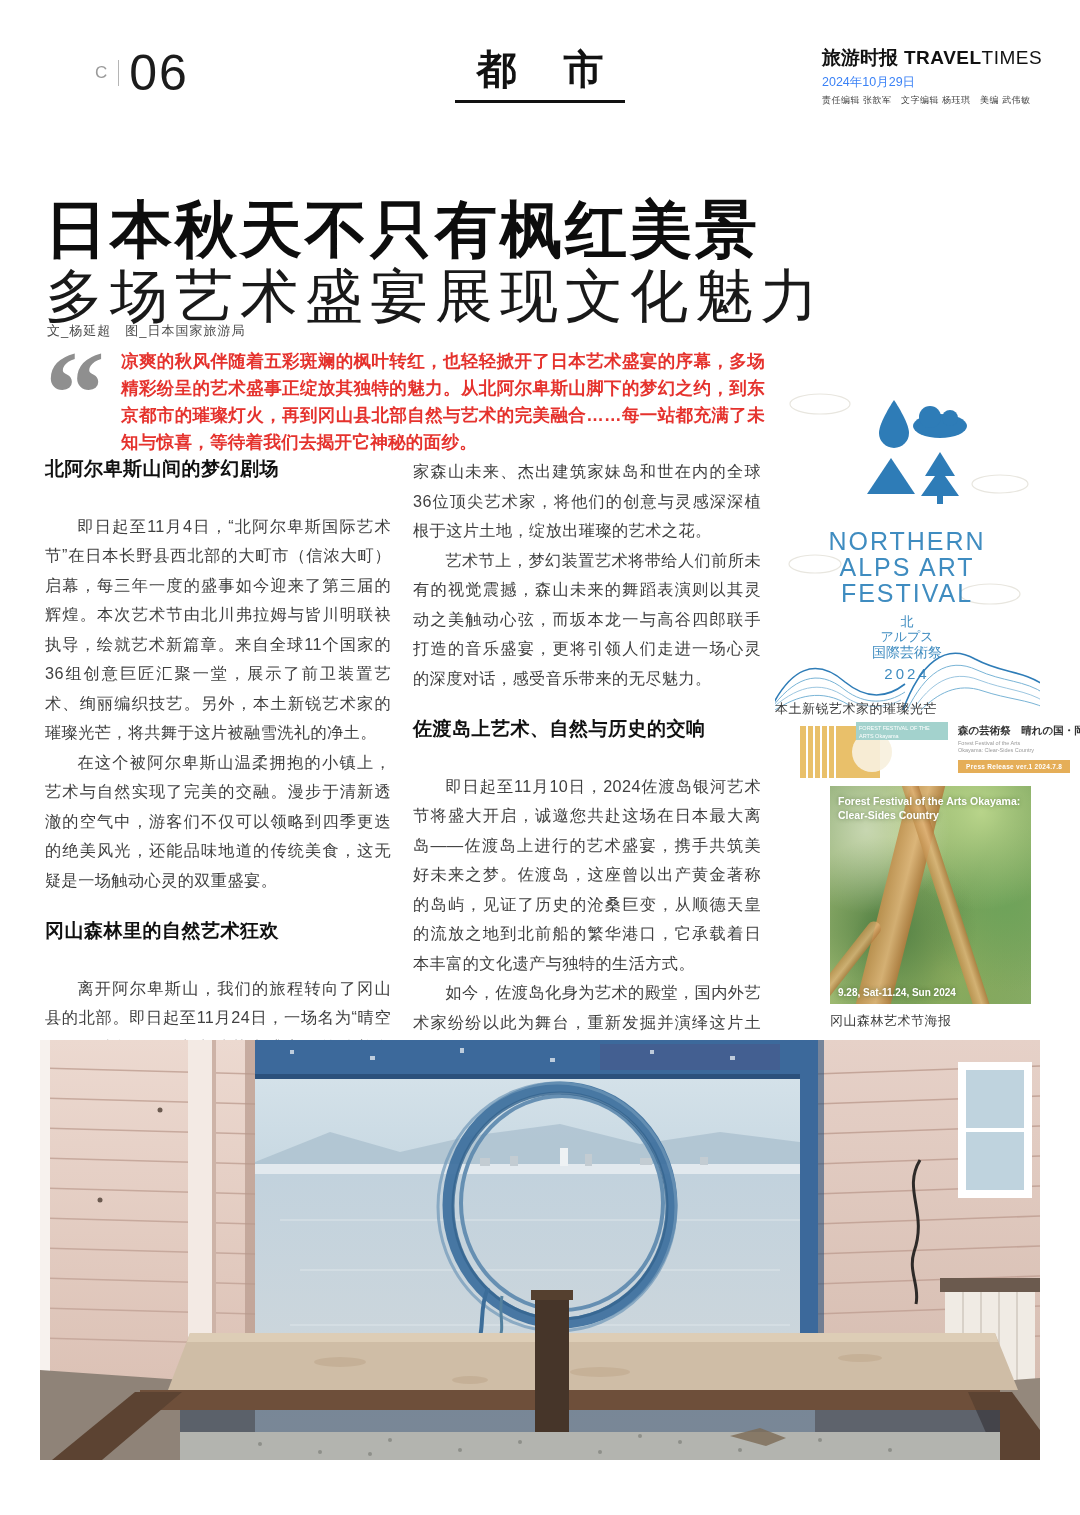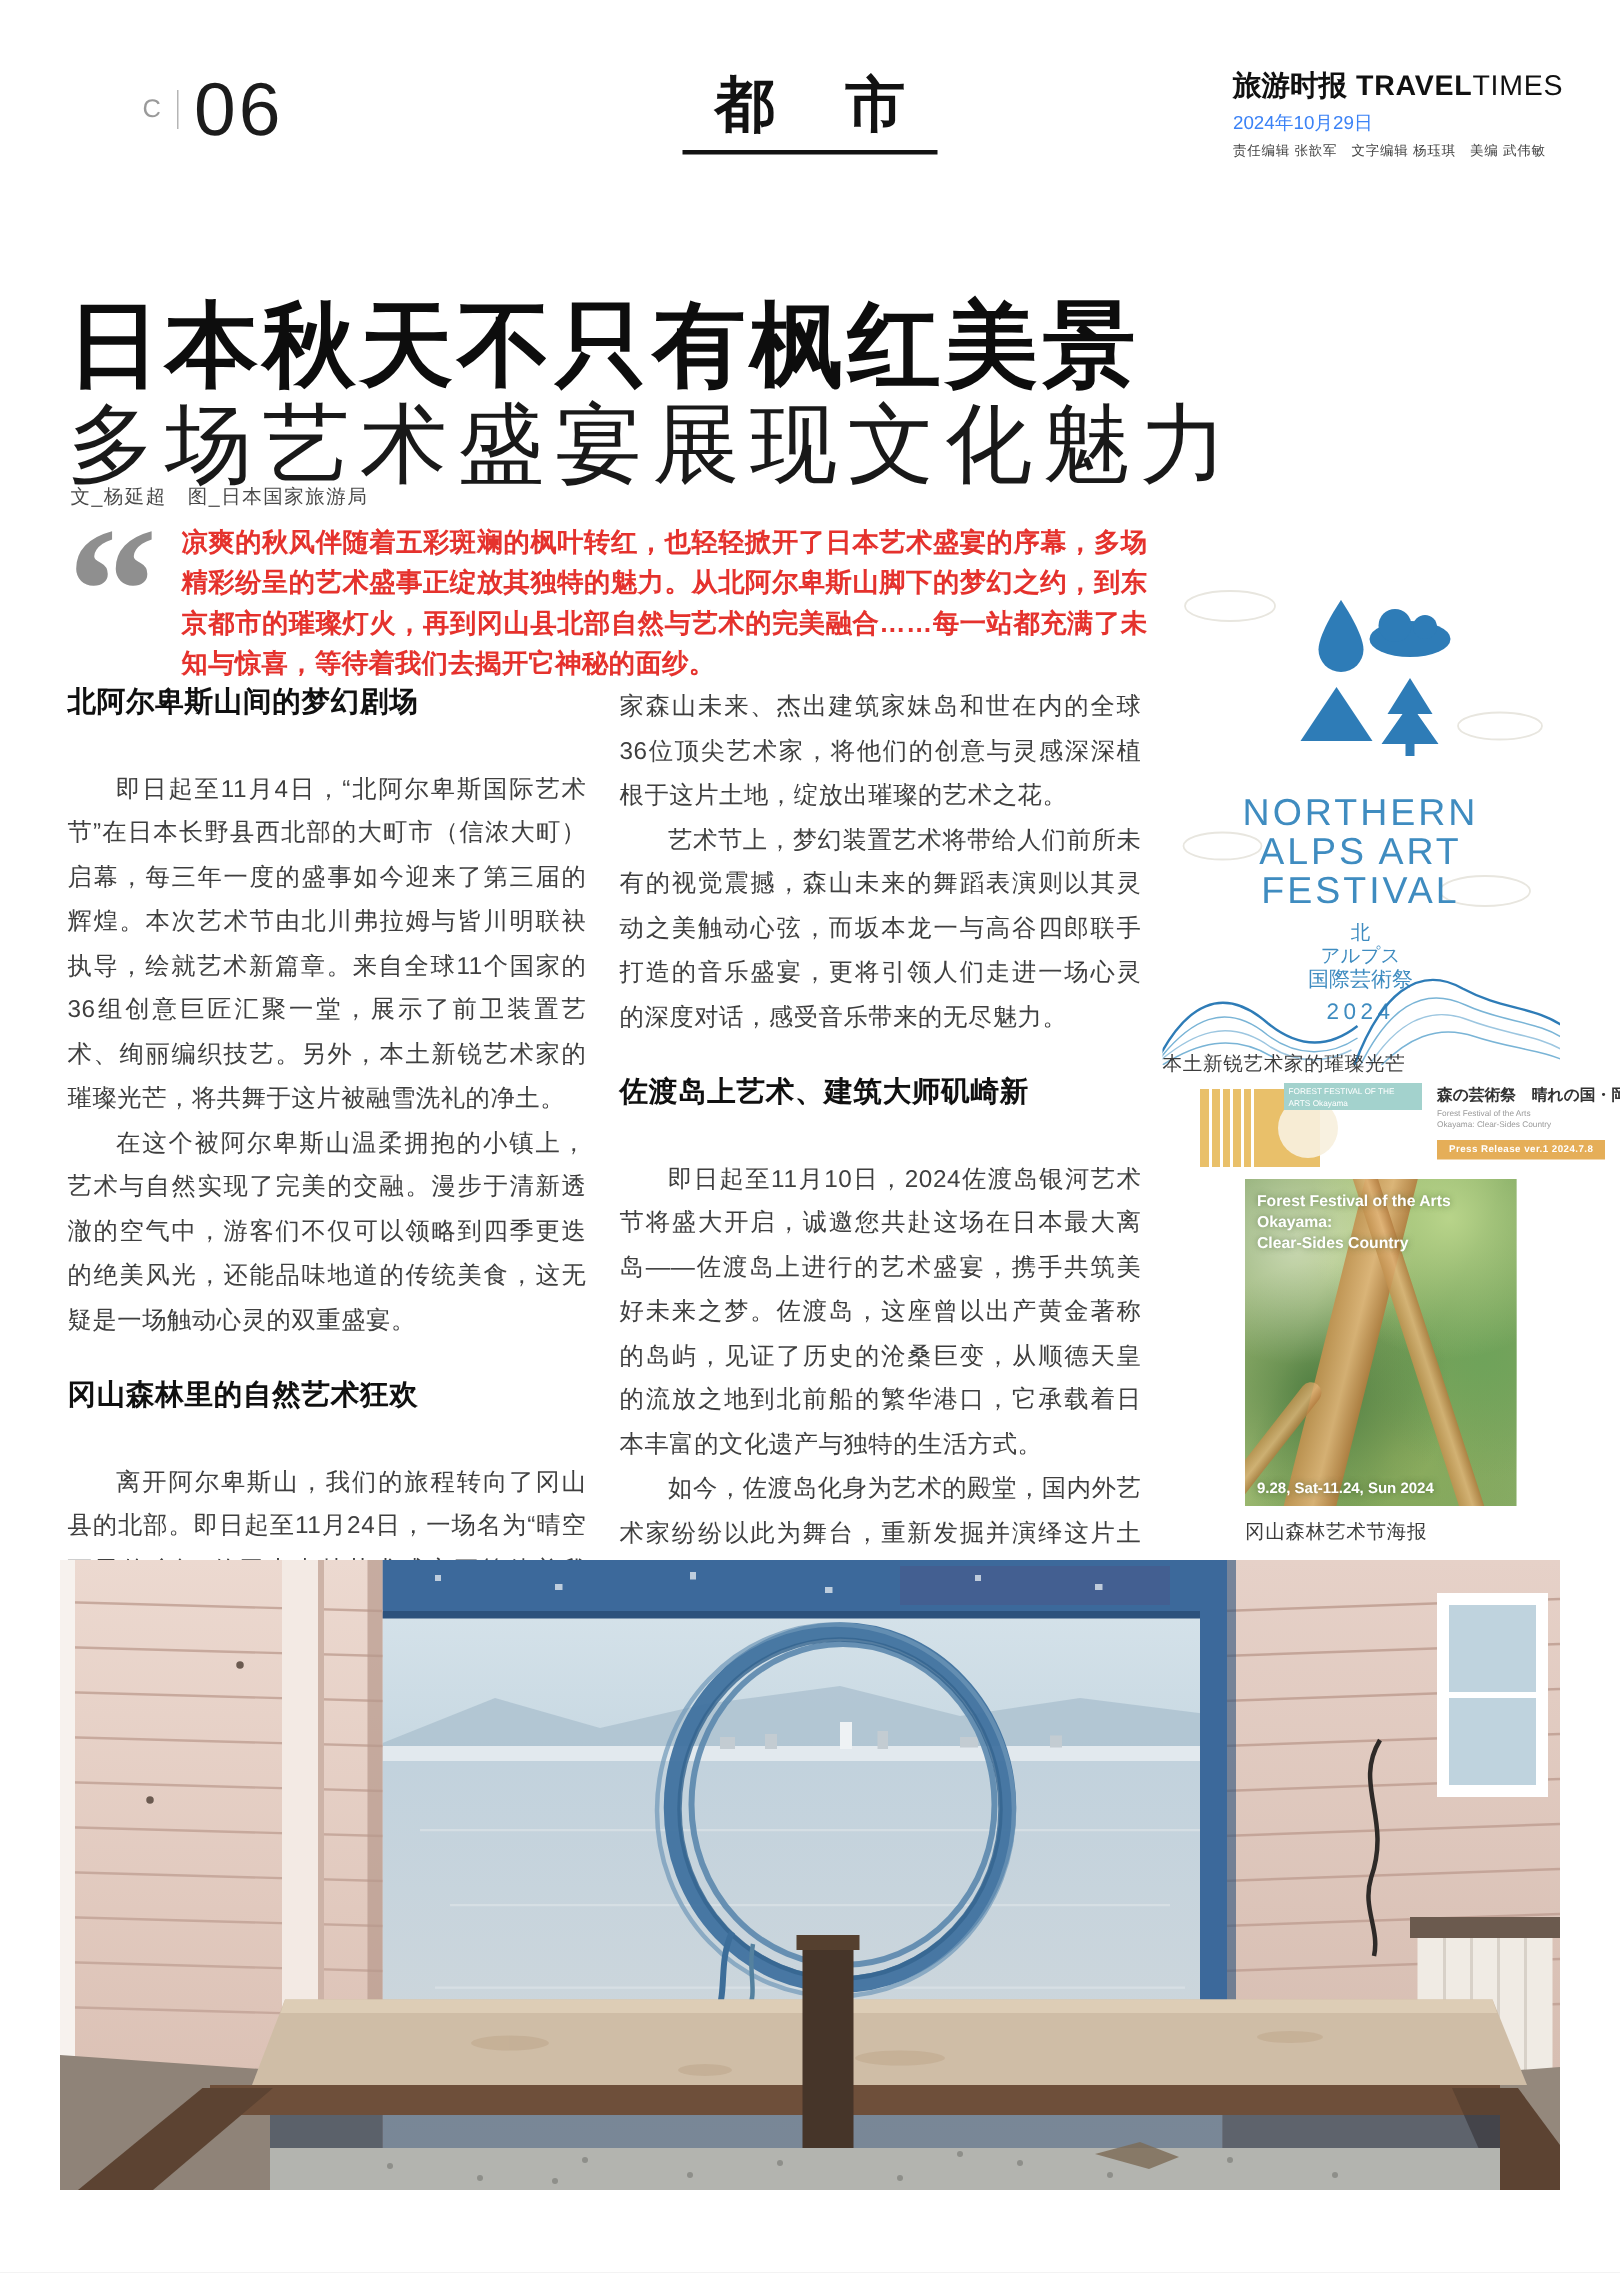--- a/index.html
+++ b/index.html
@@ -59,21 +59,21 @@
   .banner-logo .circle{position:absolute;right:-12px;top:6px;width:40px;height:40px;border-radius:50%;
     background:#f7f0dd;opacity:.92;}
   .banner-badge{position:absolute;left:56px;top:0;width:92px;height:18px;background:#a3d2cd;
     color:#ffffff;font-size:5.5px;line-height:1.5;padding:2px 3px;box-sizing:border-box;overflow:hidden;}
   .banner-right{position:absolute;left:158px;top:2px;width:86px;}
   .banner-title{font-size:10.5px;font-weight:700;color:#333;line-height:1.3;white-space:nowrap;}
   .banner-sub{font-size:5.5px;color:#9a9a9a;line-height:1.4;margin-top:2px;}
   .banner-press{display:inline-block;margin-top:5px;background:#e5ae58;color:#ffffff;
     font-size:6.5px;font-weight:700;padding:3px 8px;letter-spacing:.3px;white-space:nowrap;}
 
-  .poster2{position:absolute;left:830px;top:786px;width:181px;height:218px;overflow:hidden;
+  .poster2{position:absolute;left:830px;top:786px;width:201px;height:218px;overflow:hidden;
     background-image:
       radial-gradient(circle at 18% 20%, rgba(255,255,255,.45), transparent 35%),
       radial-gradient(circle at 75% 12%, #b8d48a, transparent 40%),
       radial-gradient(circle at 28% 65%, #4f7d42, transparent 45%),
       radial-gradient(circle at 88% 55%, #6fa35a, transparent 40%),
       radial-gradient(circle at 55% 85%, #8fae5f, transparent 45%),
       linear-gradient(115deg,#8aa96c 0%,#a3bd74 30%,#6f9a55 62%,#86ab64 100%);}
   .branch{position:absolute;background:linear-gradient(90deg,#c2914f,#e0b377 55%,#b37c3f);border-radius:12px;}
   .branch.b1{left:52px;top:-30px;width:34px;height:290px;transform:rotate(14deg);opacity:.9;}
   .branch.b2{left:108px;top:-20px;width:16px;height:260px;transform:rotate(-18deg);opacity:.85;}
@@ -124,21 +124,21 @@
     <p>即日起至11月4日，“北阿尔卑斯国际艺术节”在日本长野县西北部的大町市（信浓大町）启幕，每三年一度的盛事如今迎来了第三届的辉煌。本次艺术节由北川弗拉姆与皆川明联袂执导，绘就艺术新篇章。来自全球11个国家的36组创意巨匠汇聚一堂，展示了前卫装置艺术、绚丽编织技艺。另外，本土新锐艺术家的璀璨光芒，将共舞于这片被融雪洗礼的净土。</p>
     <p>在这个被阿尔卑斯山温柔拥抱的小镇上，艺术与自然实现了完美的交融。漫步于清新透澈的空气中，游客们不仅可以领略到四季更迭的绝美风光，还能品味地道的传统美食，这无疑是一场触动心灵的双重盛宴。</p>
     <h3 class="sec-h mid">冈山森林里的自然艺术狂欢</h3>
     <p>离开阿尔卑斯山，我们的旅程转向了冈山县的北部。即日起至11月24日，一场名为“晴空万里的乡间”的冈山森林艺术盛宴正等待着我们。在那里，历史悠久的旧街道与城下町的街景交相辉映，传统韵味悠长，濑户内海沿岸的风光更是美不胜收，魅力无限。</p>
     <p>本次艺术节由金泽21世纪美术馆馆长、资深策展人及艺术评论家长谷川祐子担任艺术总监，吸引了包括知名摄影师蜷川实花、建筑大师矶崎新、演员兼舞蹈</p>
   </div>
 
   <div class="col col2">
     <p class="cont">家森山未来、杰出建筑家妹岛和世在内的全球36位顶尖艺术家，将他们的创意与灵感深深植根于这片土地，绽放出璀璨的艺术之花。</p>
     <p>艺术节上，梦幻装置艺术将带给人们前所未有的视觉震撼，森山未来的舞蹈表演则以其灵动之美触动心弦，而坂本龙一与高谷四郎联手打造的音乐盛宴，更将引领人们走进一场心灵的深度对话，感受音乐带来的无尽魅力。</p>
-    <h3 class="sec-h mid">佐渡岛上艺术、建筑大师矶崎新</h3>
+    <h3 class="sec-h mid">佐渡岛上艺术、自然与历史的交响</h3>
     <p>即日起至11月10日，2024佐渡岛银河艺术节将盛大开启，诚邀您共赴这场在日本最大离岛——佐渡岛上进行的艺术盛宴，携手共筑美好未来之梦。佐渡岛，这座曾以出产黄金著称的岛屿，见证了历史的沧桑巨变，从顺德天皇的流放之地到北前船的繁华港口，它承载着日本丰富的文化遗产与独特的生活方式。</p>
     <p>如今，佐渡岛化身为艺术的殿堂，国内外艺术家纷纷以此为舞台，重新发掘并演绎这片土地上的民间故事、自然风光与生活魅力。这不仅仅是一场视觉与心灵的艺术之旅，更是一次深度探索自然、文化、美食与建筑的全方位体验。在这里，您将深刻感受到人类与自然宇宙之间的和谐共生，体验到艺术与生活的完美交融。</p>
   </div>
 
   <div class="poster1">
     <svg width="265" height="346" viewBox="0 0 265 346">
 
       <g stroke="#e8e6df" fill="none" stroke-width="1.2">
         <ellipse cx="45" cy="40" rx="30" ry="10"></ellipse>
         <ellipse cx="225" cy="120" rx="28" ry="9"></ellipse>

